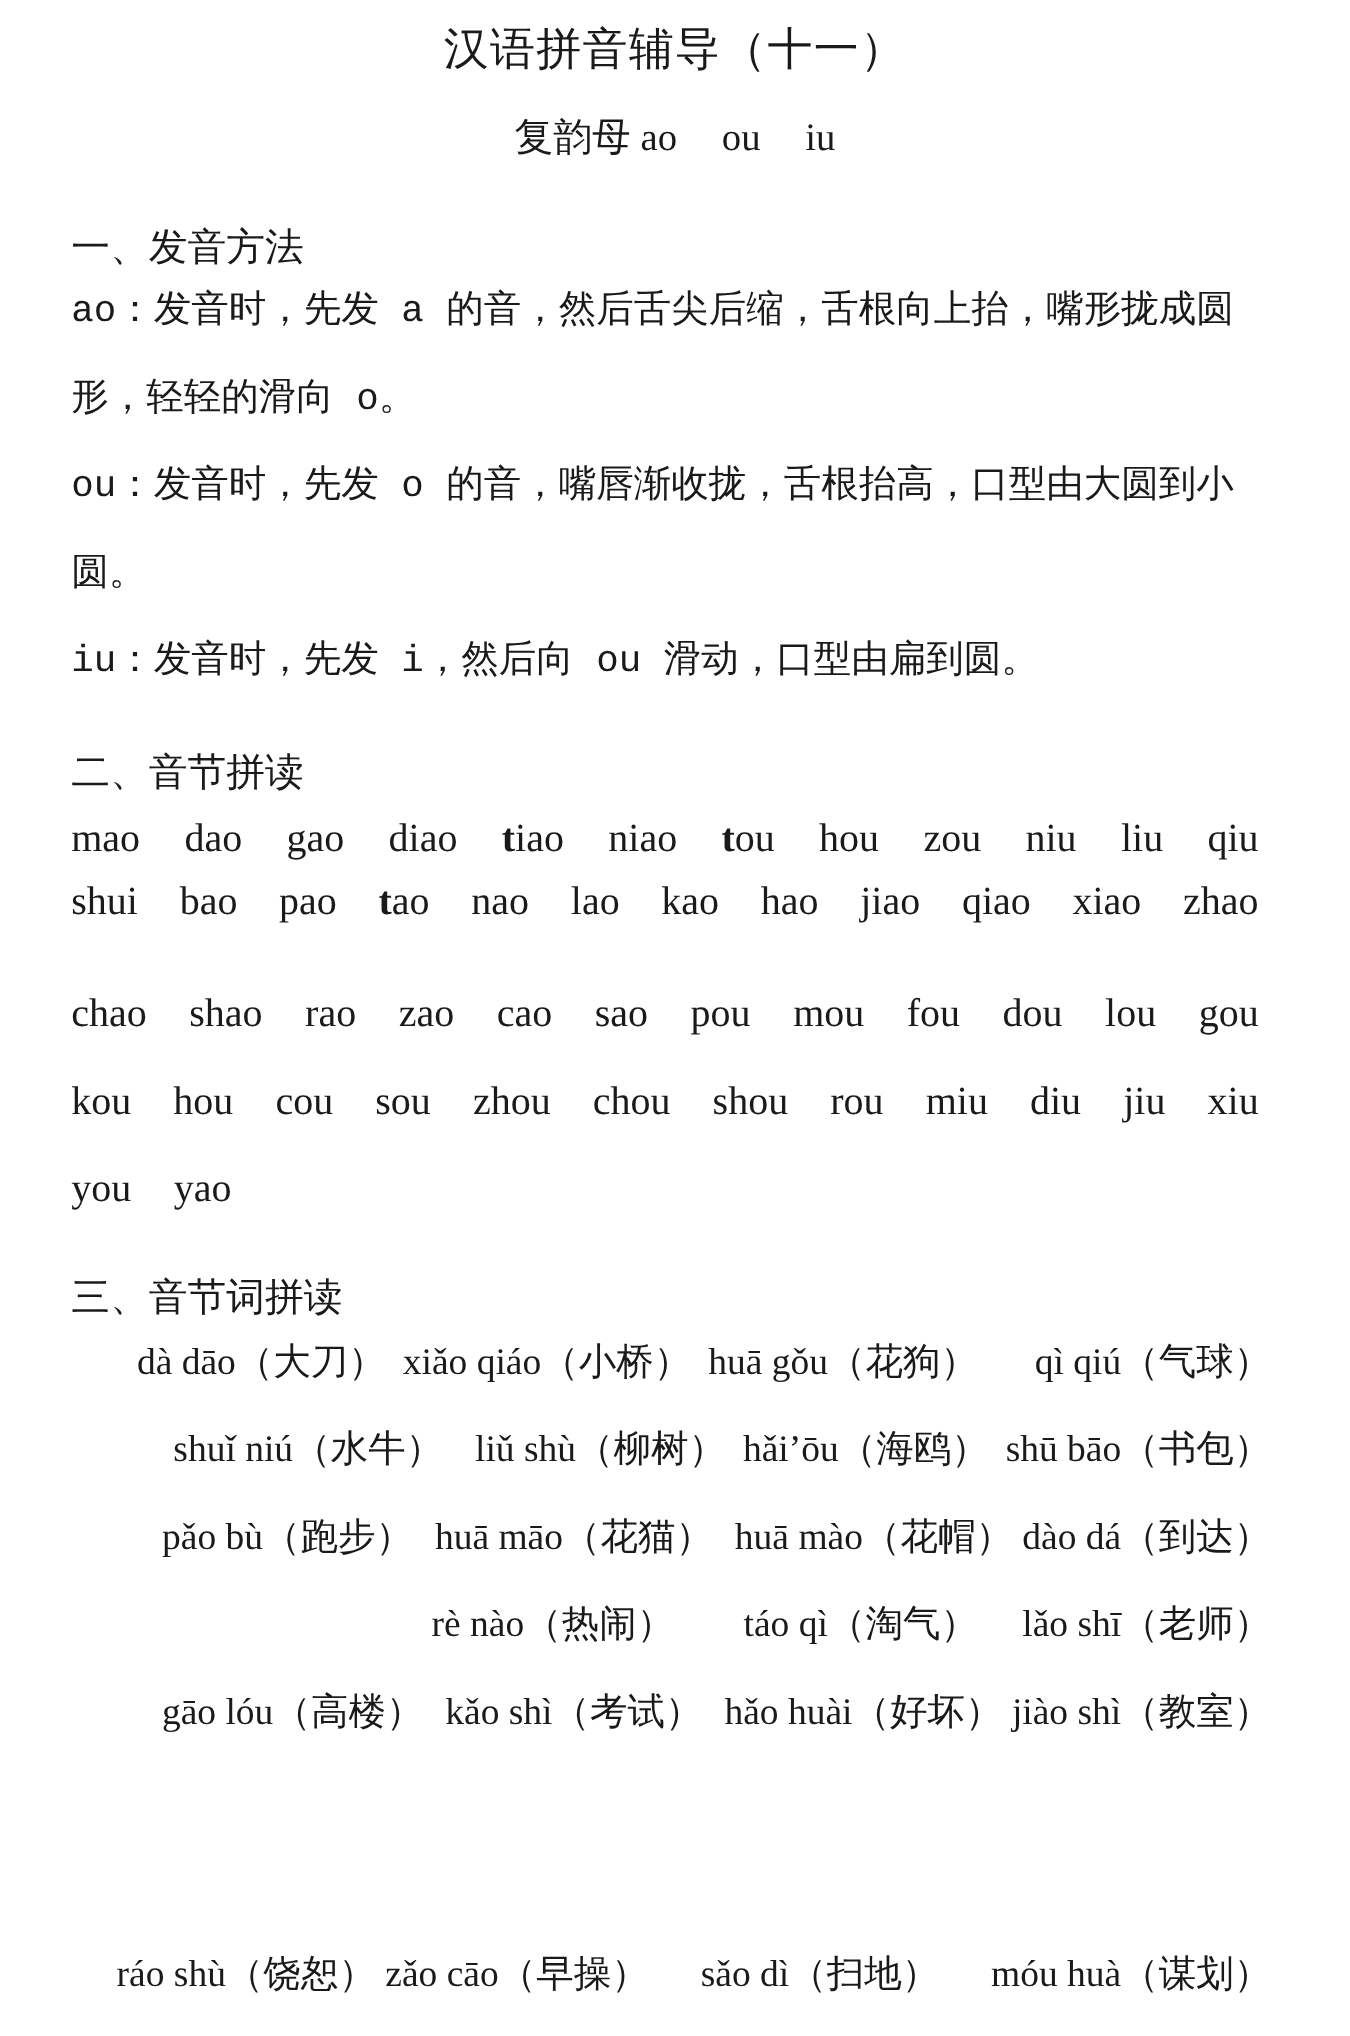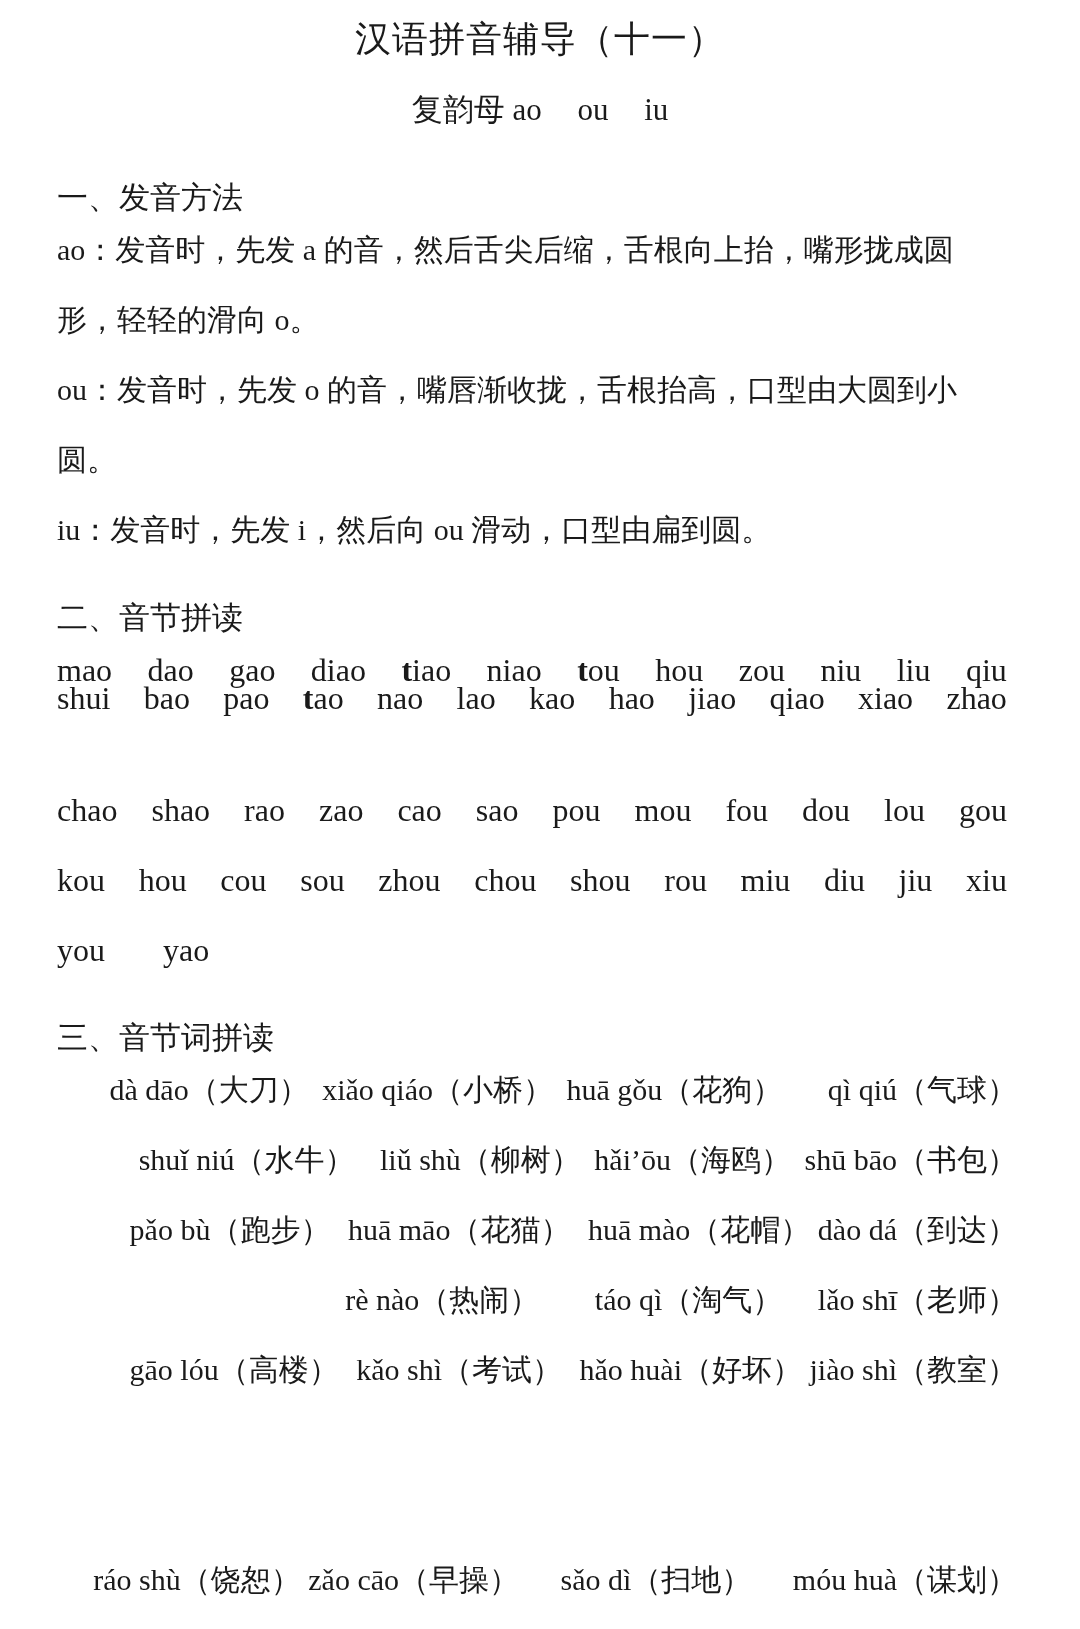--- a/index.html
+++ b/index.html
@@ -48,32 +48,33 @@
       line-height: 44px;
       margin-top: 18px;
     }
     .p {
       position: absolute;
       left: 57px;
       width: 960px;
       font-size: 30px;
       line-height: 44px;
       white-space: nowrap;
+      font-family: Liberation Mono, monospace;
     }
     .row {
       position: absolute;
       left: 57px;
       width: 950px;
       font-size: 32px;
       line-height: 44px;
       display: flex;
       justify-content: space-between;
       white-space: nowrap;
     }
-    .row.left { justify-content: flex-start; gap: 24px; }
+    .row.left { justify-content: flex-start; }
     .row.left .syl { margin-right: 34px; }
     .syl b { font-weight: bold; }
     .wrow {
       position: absolute;
       left: 57px;
       width: 960px;
       font-size: 30px;
       line-height: 44px;
       white-space: nowrap;
       text-align: right;
@@ -113,21 +114,21 @@
     <span class="syl"><b>t</b>iao</span>
     <span class="syl">niao</span>
     <span class="syl"><b>t</b>ou</span>
     <span class="syl">hou</span>
     <span class="syl">zou</span>
     <span class="syl">niu</span>
     <span class="syl">liu</span>
     <span class="syl">qiu</span>
   </div>
 
-  <div class="row" style="top:676px">
+  <div class="row" style="top:698px">
     <span class="syl">shui</span>
     <span class="syl">bao</span>
     <span class="syl">pao</span>
     <span class="syl"><b>t</b>ao</span>
     <span class="syl">nao</span>
     <span class="syl">lao</span>
     <span class="syl">kao</span>
     <span class="syl">hao</span>
     <span class="syl">jiao</span>
     <span class="syl">qiao</span>

